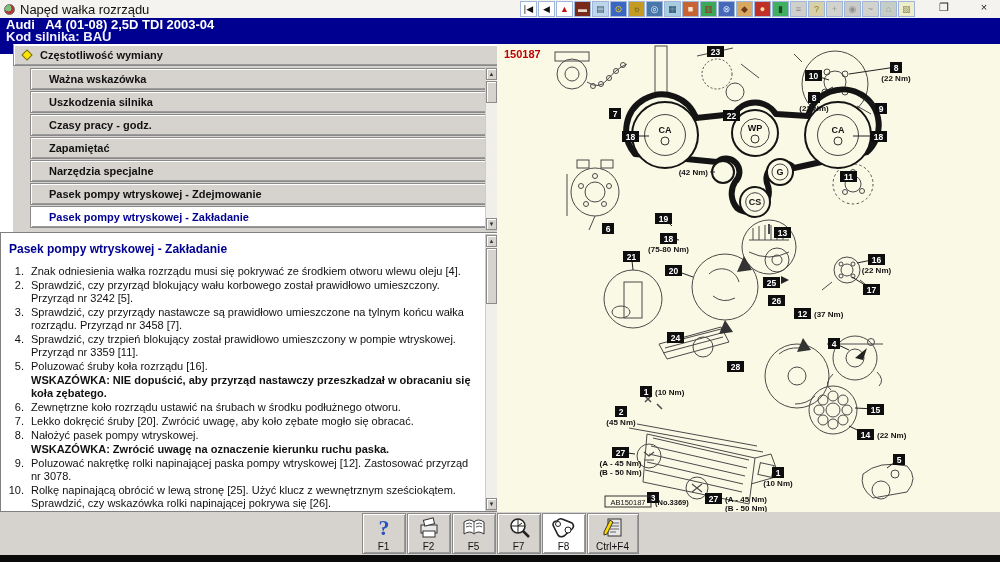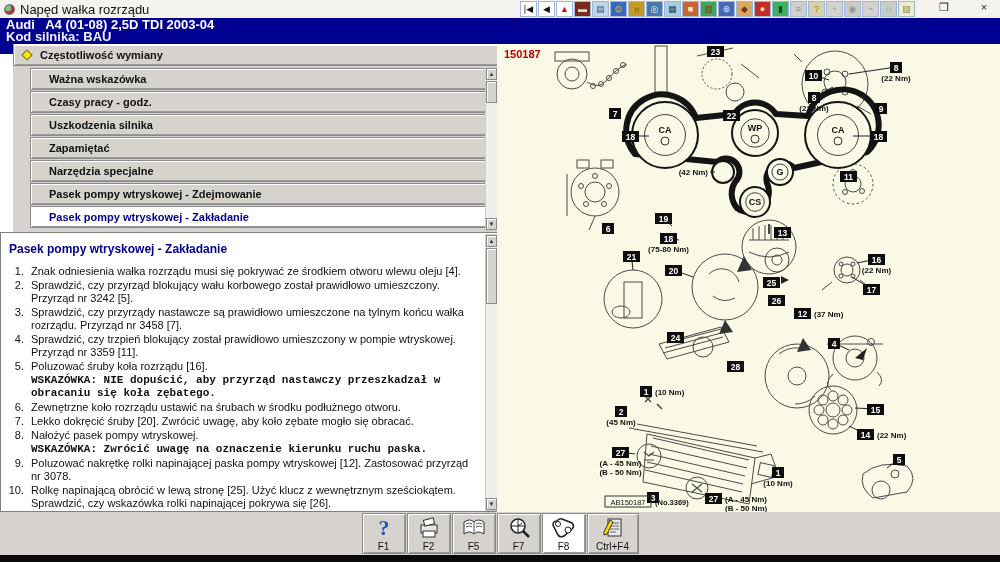--- a/index.html
+++ b/index.html
@@ -48,21 +48,21 @@
            box-shadow:inset 1px 1px 0 #fff;cursor:pointer;}
 
   
   .content{position:absolute;left:0;top:232px;width:497px;height:280px;background:#fff;
            border:1px solid #808080;border-right:none;overflow:hidden;}
   .cheading{color:#000090;font-weight:bold;font-size:12px;margin:9px 0 9px 8px;}
   .steps{margin-left:2px;width:472px;font-size:11px;color:#111;line-height:13px;}
   .step{display:flex;margin-bottom:1px;}
   .step .num{width:28px;text-align:right;flex:none;padding-right:7px;}
   .step .txt{flex:1;}
-  .step.note .txt{font-weight:bold;font-family:Liberation Mono, monospace;}
+  .step.note .txt{font-weight:bold;}
 
   
   .diagram{position:absolute;left:497px;top:44px;width:503px;height:468px;background:#faf9e6;}
   .figid{position:absolute;left:7px;top:4px;color:#c00000;font-weight:bold;font-size:11px;}
 
   
   .btoolbar{position:absolute;left:0;top:512px;width:1000px;height:43px;background:#d6d3ce;
             display:flex;justify-content:center;align-items:flex-start;padding-top:1px;gap:1px;}
   .fbtn{width:44px;height:41px;background:#d6d3ce;border:1px solid #8a8a8a;
         box-shadow:inset 1px 1px 0 #fff, inset -1px -1px 0 #9b9b9b;
@@ -116,22 +116,22 @@
     <div class="l2">Kod silnika: BAU</div>
   </div>
 
   <div class="menuwrap">
     <div class="mitem first">
       <span class="diamond"></span>
       <span>Częstotliwość wymiany</span>
     </div>
     <div class="mrows">
       <div class="mitem"><span>Ważna wskazówka</span></div>
+      <div class="mitem"><span>Uszkodzenia silnika</span></div>
       <div class="mitem"><span>Czasy pracy - godz.</span></div>
-      <div class="mitem"><span>Uszkodzenia silnika</span></div>
       <div class="mitem"><span>Zapamiętać</span></div>
       <div class="mitem"><span>Narzędzia specjalne</span></div>
       <div class="mitem"><span>Pasek pompy wtryskowej - Zdejmowanie</span></div>
       <div class="mitem active"><span>Pasek pompy wtryskowej - Zakładanie</span></div>
     </div>
   </div>
 
   <div class="sb" style="left:485px;top:67px;height:164px;">
     <div class="sbbtn" style="top:0;">▲</div>
     <div class="sbthumb" style="top:13px;height:22px;"></div>

